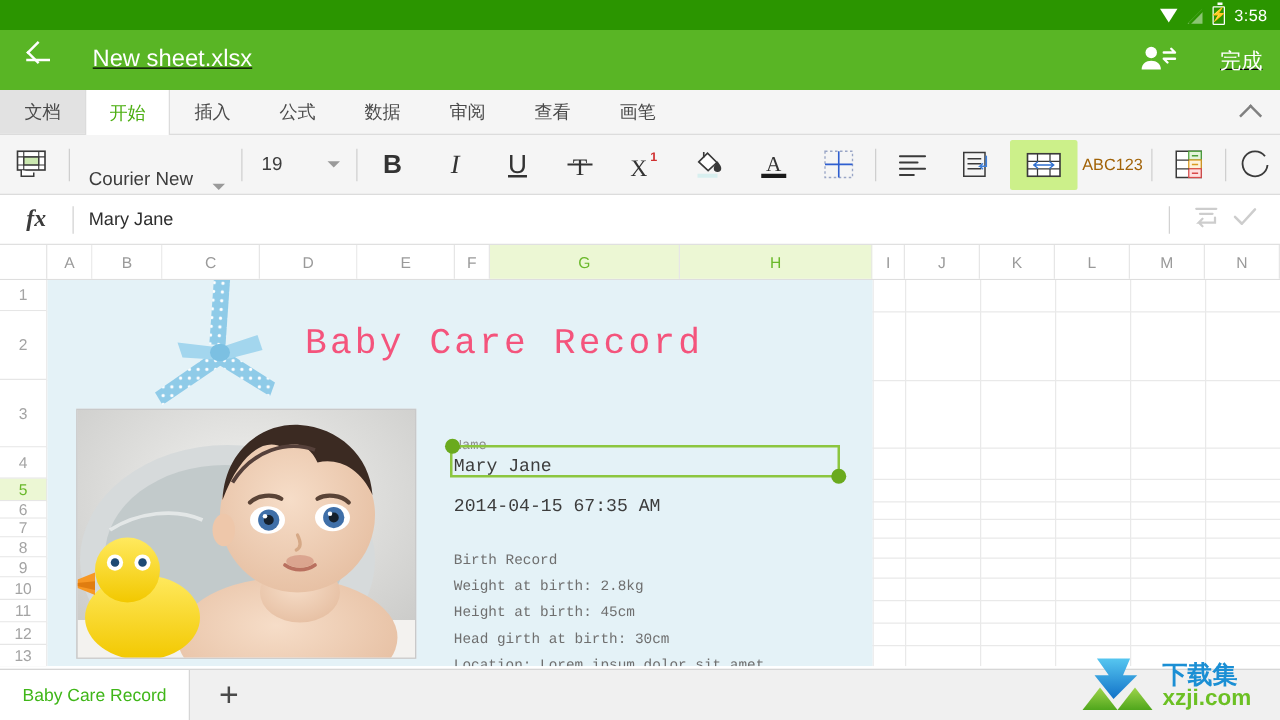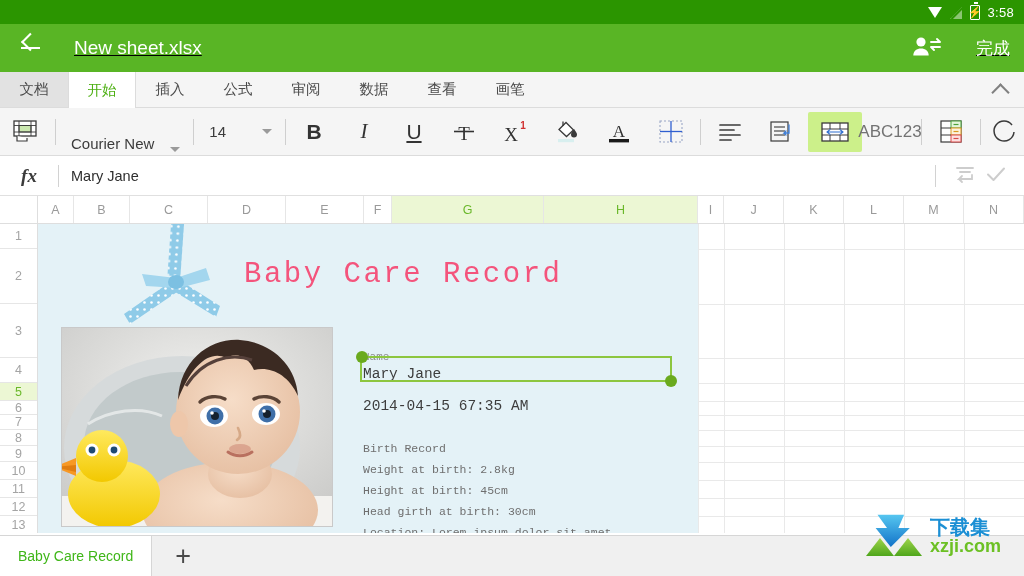--- a/index.html
+++ b/index.html
@@ -125,21 +125,21 @@
   }
   .btn-b, .btn-i, .btn-u, .btn-s, .btn-x {
     width: 50px; font-size: 21px; color: #333; text-align: center;
   }
   .btn-b { font-weight: bold; }
   .btn-i { font-style: italic; font-family: "Liberation Serif", serif; }
   .btn-u { text-decoration: underline; }
   .tb-icon { width: 52px; }
   .merge-hl { background: #ccf08a; border-radius: 2px; width: 54px; height: 40px; }
   .abc123 {
-    width: 56px; font-size: 17px; color: #737373; line-height: 1.05; text-align: center;
+    width: 56px; font-size: 13px; color: #a16207; line-height: 1.05; text-align: center;
   }
 
   
   .formulabar {
     height: 40px; background: #ffffff; border-bottom: 1px solid #e0e0e0;
     display: flex; align-items: center; padding-left: 12px;
   }
   .fx {
     font-family: "Liberation Serif", serif; font-style: italic; font-weight: bold;
     font-size: 19px; color: #3b3b3b; width: 34px; text-align: center; cursor: pointer;
@@ -218,21 +218,21 @@
     display: flex; align-items: center; padding: 0 18px;
     font-size: 14px; color: #3fb618; cursor: pointer; white-space: nowrap;
   }
   .sheet-add {
     width: 62px; display: flex; align-items: center; justify-content: center;
     font-size: 27px; color: #4a4a4a; cursor: pointer; line-height: 1;
   }
 
   
   .watermark {
-    position: absolute; right: 10px; bottom: 16px; width: 150px; height: 48px;
+    position: absolute; right: 10px; bottom: 4px; width: 150px; height: 48px;
     pointer-events: none;
   }
   .wm-txt-cn {
     position: absolute; left: 66px; top: 2px; font-size: 20px; font-weight: bold;
     color: #1b8fd4; letter-spacing: 0px;
   }
   .wm-txt-en {
     position: absolute; left: 66px; top: 24px; font-size: 18px; font-weight: bold;
     color: #6cc024; letter-spacing: 0px;
   }
@@ -262,22 +262,22 @@
       </svg>
     </div>
     <div class="done-btn">完成</div>
   </div>
 
   <div class="tabbar">
     <div class="tab docs">文档</div>
     <div class="tab active">开始</div>
     <div class="tab">插入</div>
     <div class="tab">公式</div>
+    <div class="tab">数据</div>
     <div class="tab">审阅</div>
-    <div class="tab">数据</div>
     <div class="tab">查看</div>
     <div class="tab">画笔</div>
     <div class="tab-collapse">
       <div class="chev-up"></div>
     </div>
   </div>
 
   <div class="toolbar">
     <div class="tb-item cellstyle-ic">
       <svg width="30" height="26" viewBox="0 0 30 26">
@@ -290,21 +290,21 @@
         <path d="M6 17v5h10v-3" fill="#fff" stroke="#3a3a3a" stroke-width="1.2"></path>
       </svg>
     </div>
     <div class="tb-sep"></div>
     <div class="fontbox">
       <div class="nm">Courier New</div>
       <div class="caret"></div>
     </div>
     <div class="tb-sep"></div>
     <div class="sizebox">
-      <div class="nm">14</div>
+      <div class="nm">19</div>
       <div class="caret"></div>
     </div>
     <div class="tb-sep"></div>
     <div class="tb-item btn-b">B</div>
     <div class="tb-item btn-i">I</div>
     <div class="tb-item btn-u">U</div>
     <div class="tb-item" style="width:50px">
       <svg width="26" height="26" viewBox="0 0 26 26">
         <text x="13" y="21" font-size="19" text-anchor="middle" fill="#333" font-family="Liberation Serif, serif">T</text>
         <line x1="3" y1="12.5" x2="23" y2="12.5" stroke="#333" stroke-width="1.6"></line>

